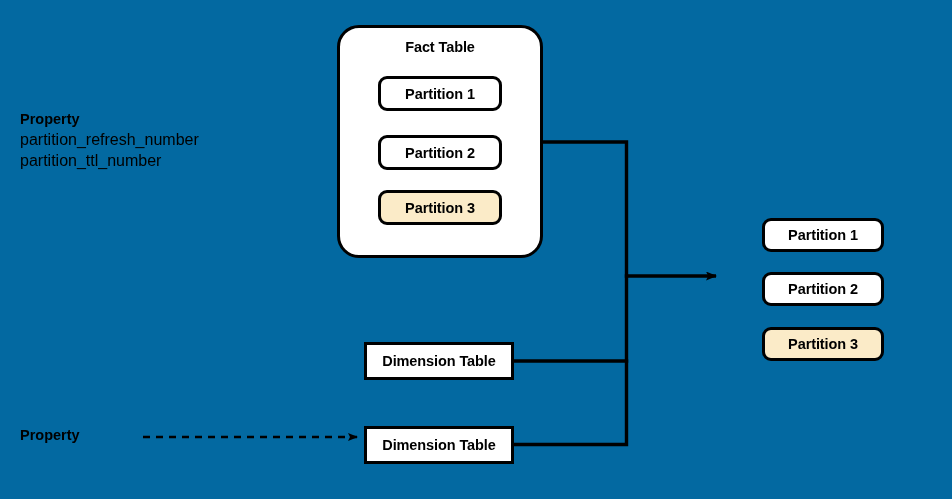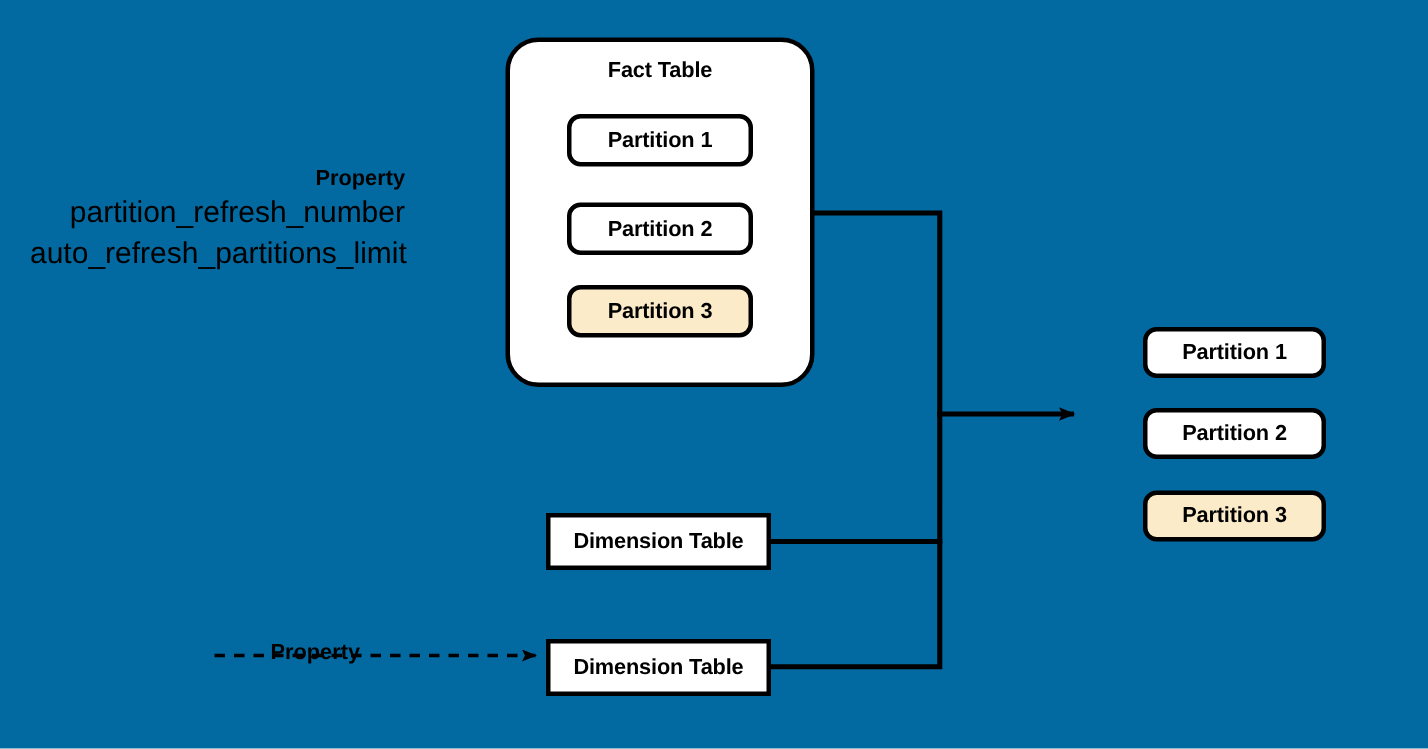--- a/index.html
+++ b/index.html
@@ -66,30 +66,30 @@
   .box.highlight {
     background: #fbebc8;
   }
   .box.wide {
     border-radius: 0;
   }
 
   
   .prop {
     position: absolute;
-    text-align: right;
+    text-align: left;
     line-height: 1.32;
     white-space: nowrap;
   }
   .prop-title {
     font-size: 14.5px;
     font-weight: bold;
   }
   .prop-line {
-    font-size: 20px;
+    font-size: 16px;
     font-weight: normal;
   }
 </style>
 </head>
 <body>
 
 <div id="canvas">
 
   <svg id="wires" viewBox="0 0 952 499" width="952" height="499">
     <defs>
@@ -138,20 +138,20 @@
   <div class="box wide" style="left:364px; top:342px; width:150px; height:38px;">
     <span>Dimension Table</span>
   </div>
   <div class="box wide" style="left:364px; top:426px; width:150px; height:38px;">
     <span>Dimension Table</span>
   </div>
 
   <div class="prop" style="left:20px; top:110px; width:250px;">
     <div class="prop-title">Property</div>
     <div class="prop-line">partition_refresh_number</div>
-    <div class="prop-line">auto_refresh_partitions_limit</div>
+    <div class="prop-line">partition_ttl_number</div>
   </div>
 
   <div class="prop" style="left:20px; top:426px; width:220px;">
     <div class="prop-title">Property</div>
   </div>
 
 </div>
 
 </body></html>

